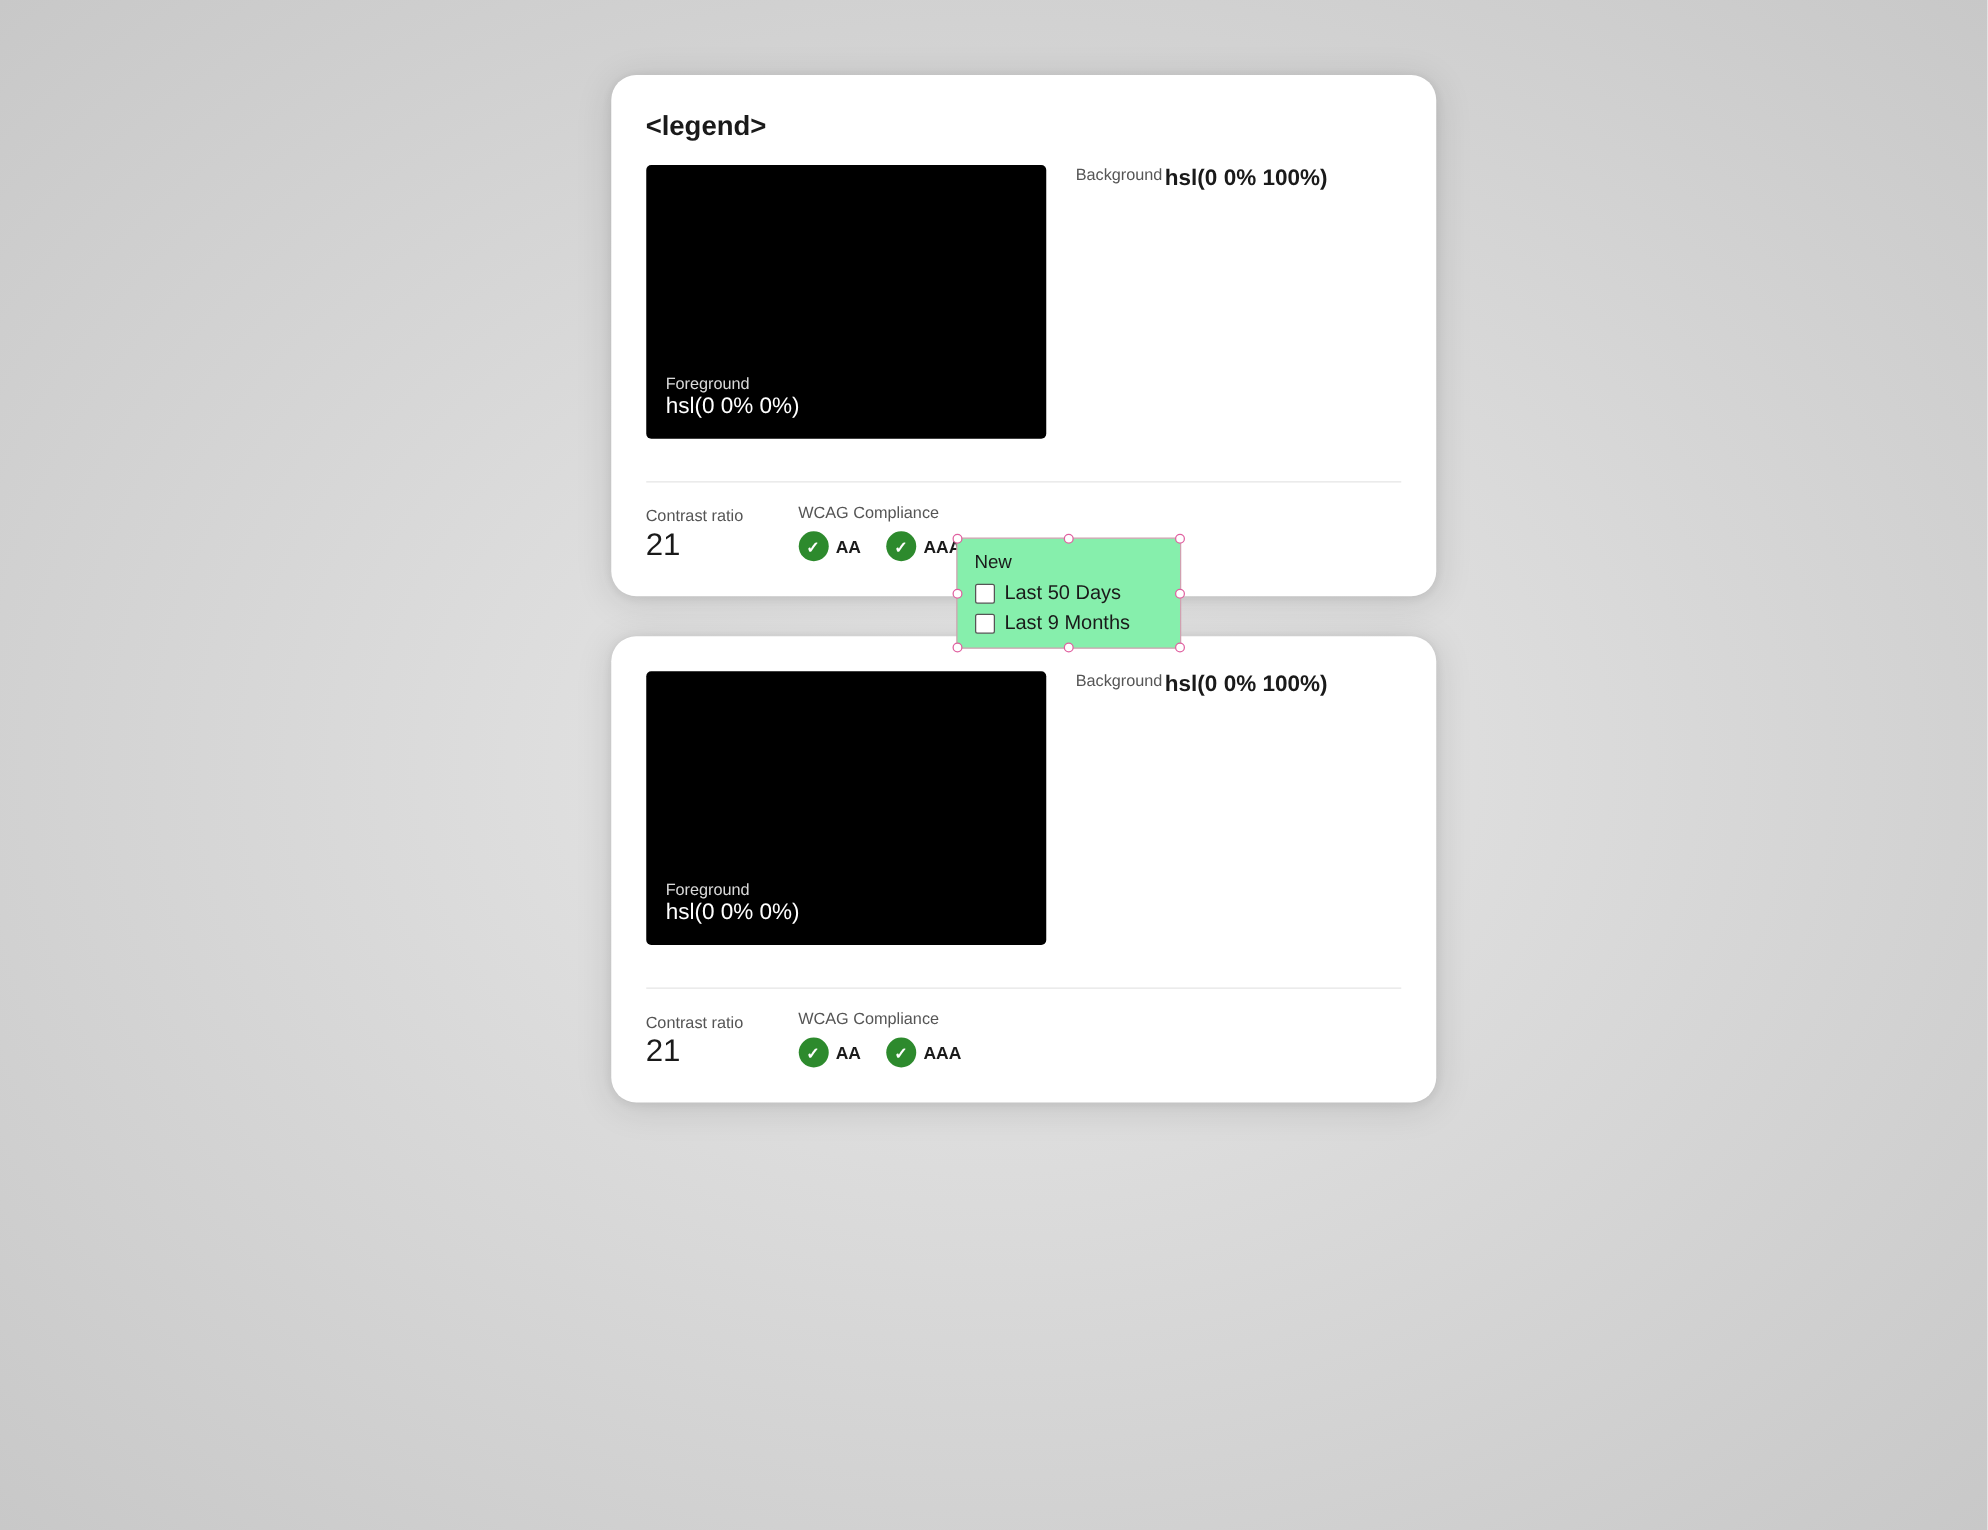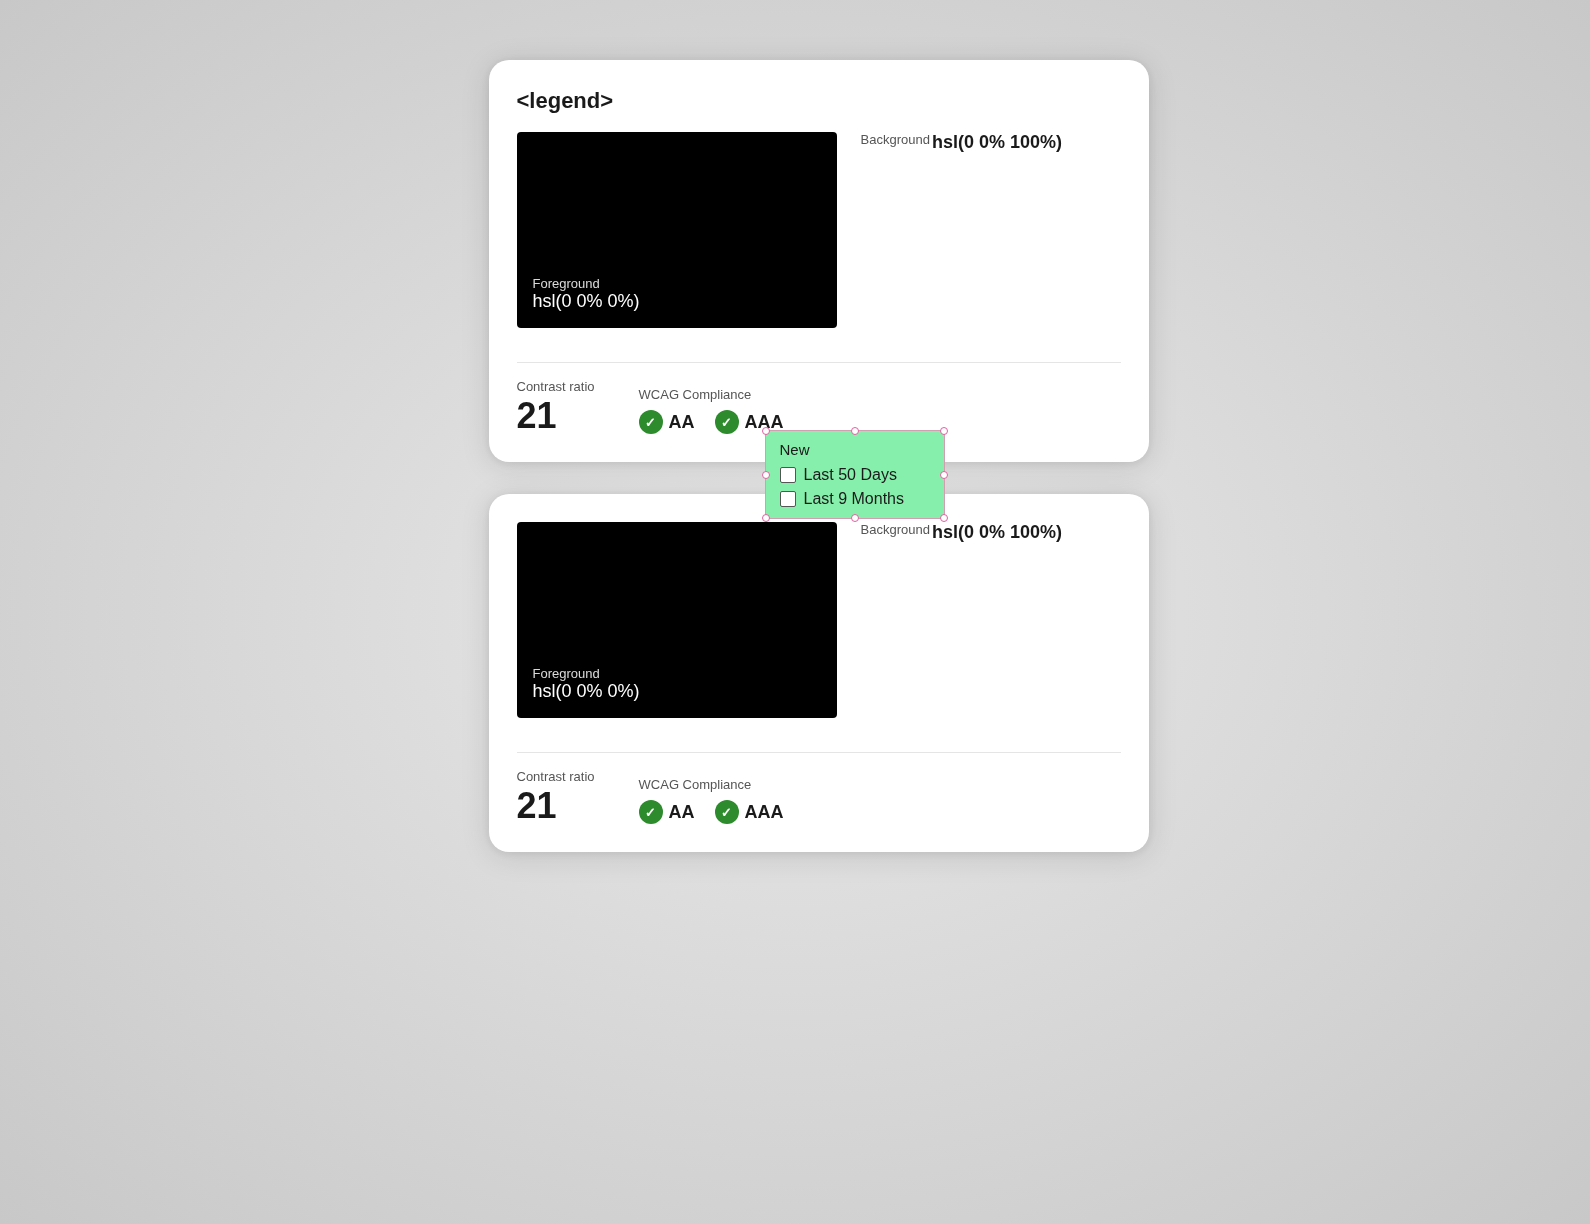--- a/index.html
+++ b/index.html
@@ -37,21 +37,21 @@
 
     .card-title {
       font-size: 22px;
       font-weight: 700;
       color: #1a1a1a;
       margin-bottom: 18px;
     }
 
     .preview-box {
       width: 320px;
-      height: 196px;
+      height: 219px;
       background: #000000;
       border-radius: 4px;
       position: relative;
       margin-bottom: 18px;
     }
 
     .preview-box .fg-label {
       position: absolute;
       bottom: 16px;
       left: 16px;
@@ -101,22 +101,22 @@
     }
 
     .contrast-ratio-block .cr-label {
       font-size: 13px;
       color: #555;
       display: block;
       margin-bottom: 4px;
     }
 
     .contrast-ratio-block .cr-value {
-      font-size: 36px;
-      font-weight: 700;
+      font-size: 25px;
+      font-weight: 400;
       color: #1a1a1a;
       line-height: 1;
     }
 
     .wcag-block .wcag-label {
       font-size: 13px;
       color: #555;
       display: block;
       margin-bottom: 8px;
     }
@@ -124,21 +124,21 @@
     .wcag-badges {
       display: flex;
       gap: 20px;
       align-items: center;
     }
 
     .badge {
       display: flex;
       align-items: center;
       gap: 6px;
-      font-size: 18px;
+      font-size: 14px;
       font-weight: 600;
       color: #1a1a1a;
     }
 
     .check-icon {
       width: 24px;
       height: 24px;
       background: #2d8a2d;
       border-radius: 50%;
       display: flex;

